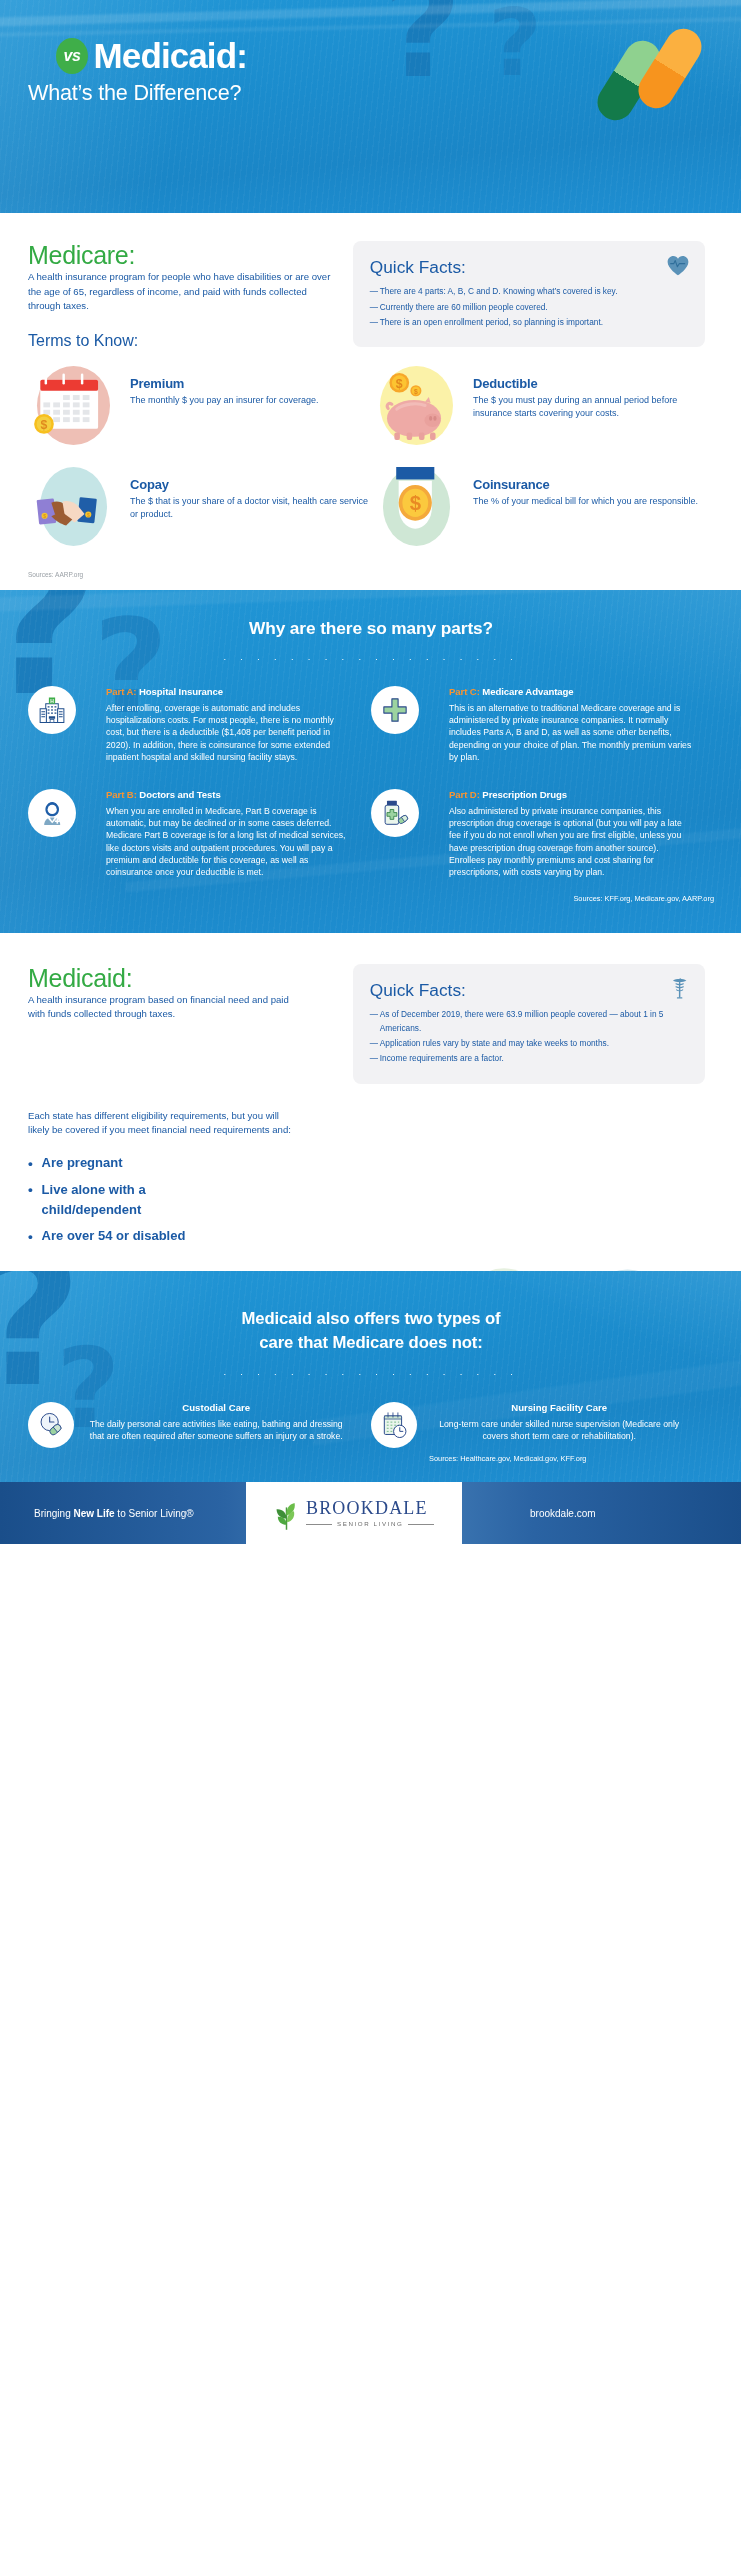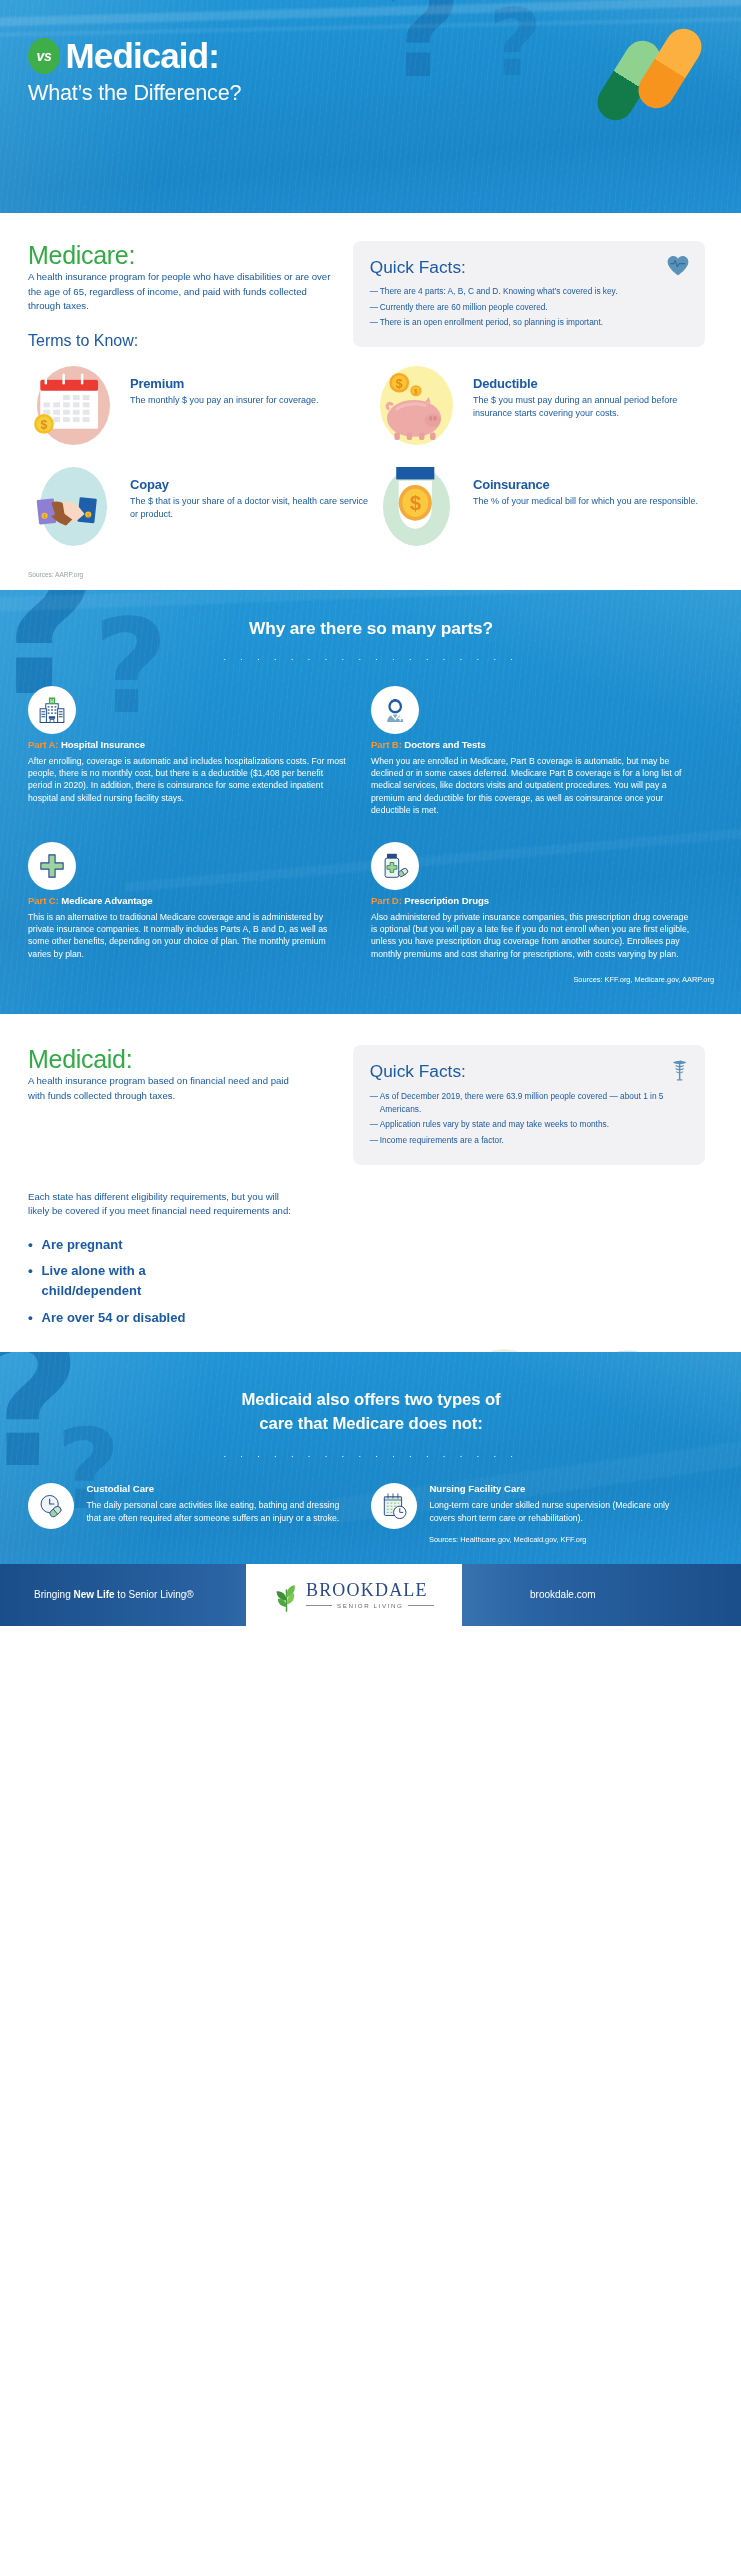--- a/index.html
+++ b/index.html
@@ -53,21 +53,21 @@
     line-height: 1.02;
   }
   .hero-line2 {
     font-size: 35px; font-weight: 700; color: #ffffff; letter-spacing: -0.9px;
     line-height: 1.02; display: flex; align-items: center; gap: 5.6px; margin-top: 1.2px;
   }
   .vs-badge {
     width: 32px; height: 36px; border-radius: 50%;
     background: #3fae49; color: #ffffff;
     display: inline-flex; align-items: center; justify-content: center;
-    font-size: 14px; font-weight: 700; font-style: italic; letter-spacing: -0.3px;
+    font-size: 16px; font-weight: 700; font-style: italic; letter-spacing: -0.3px; margin-left: 28px;
   }
   .hero-sub {
     font-size: 21.6px; font-weight: 400; color: #ffffff; margin-top: 6.2px;
     letter-spacing: -0.2px;
   }
   .pills { position: absolute; right: 21px; top: 7.4px; width: 148px; height: 117px; z-index: 2; }
   .pill {
     position: absolute; border-radius: 617px;
   }
   .pill-green {
@@ -121,21 +121,21 @@
   .sources-small { font-size: 6.5px; color: #9aa0a6; margin-top: 2.5px; }
 
   
   .parts-sec { padding: 28px 28px 30px 28px; }
   .parts-head {
     position: relative; z-index: 3; text-align: center;
     font-size: 17.3px; font-weight: 700; color: #ffffff; letter-spacing: -0.1px;
   }
   .dots { position: relative; z-index:3; text-align: center; margin: 16px 0 22px; letter-spacing: 5.6px; color: #ffffff; font-size: 9.3px; line-height: 1; }
   .parts-grid { position: relative; z-index: 3; display: flex; flex-wrap: wrap; }
-  .part { width: 50%; display: flex; gap: 5px; padding-right: 22px; margin-bottom: 26px; flex-direction: column; }
+  .part { width: 50%; display: flex; gap: 30px; padding-right: 22px; margin-bottom: 26px; }
   .part-circle {
     width: 48px; height: 48px; flex: 0 0 48px; border-radius: 50%;
     background: #ffffff; display: flex; align-items: center; justify-content: center;
   }
   .part-title { font-size: 9.6px; font-weight: 700; color: #ffffff; margin-bottom: 4.3px; letter-spacing: -0.1px; }
   .part-title .pt-label { color: #f79433; }
   .part-body { font-size: 8.7px; line-height: 1.42; color: #ffffff; }
   .parts-sources { position: relative; z-index: 3; text-align: right; font-size: 7.4px; color: #ffffff; margin-top: -11px; }
 
   
@@ -145,21 +145,21 @@
   .elig-list li {
     font-size: 13px; font-weight: 700; color: #1b5aa5; line-height: 1.55;
     position: relative; padding-left: 13.6px; margin-bottom: 6.2px; max-width: 204px;
   }
   .elig-list li::before { content: "\2022"; position: absolute; left: 0; top: -0.6px; font-size: 13.6px; }
   .medicaid-art { position: absolute; right: 34px; top: 334px; width: 266px; height: 210px; }
 
   
   .bottom-sec { padding: 36px 28px 18.5px 28px; }
   .bottom-head { position: relative; z-index:3; text-align:center; font-size: 16.7px; font-weight: 700; color: #ffffff; line-height: 1.42; letter-spacing: -0.1px; }
-  .care-grid { position: relative; z-index:3; display: flex; margin-top: 7px; }
+  .care-grid { position: relative; z-index:3; display: flex; margin-top: 7px; text-align: center; }
   .care { width: 50%; display: flex; gap: 12.4px; padding-right: 25px; }
   .care-circle { width: 46px; height: 46px; flex: 0 0 46px; border-radius: 50%; background:#fff; display:flex; align-items:center; justify-content:center; }
   .care-title { font-size: 9.6px; font-weight: 700; color: #fff; margin-bottom: 5px; }
   .care-body { font-size: 8.7px; line-height: 1.45; color: #fff; }
   .care-sources { position: relative; z-index:3; font-size: 7.4px; color: #fff; margin-top: 6.2px; margin-left: 50%; padding-left: 58px; line-height:1.35; }
 
   
   .footer {
     height: 62px; display: flex; align-items: stretch;
     background: linear-gradient(90deg,#1a4e8a 0%,#2a63a3 30%,#4a84bd 50%,#2a63a3 72%,#1a4e8a 100%);
@@ -388,51 +388,51 @@
           <div class="part-title">
             <span class="pt-label">Part A:</span>
             <span>Hospital Insurance</span>
           </div>
           <div class="part-body">After enrolling, coverage is automatic and includes hospitalizations costs. For most people, there is no monthly cost, but there is a deductible ($1,408 per benefit period in 2020). In addition, there is coinsurance for some extended inpatient hospital and skilled nursing facility stays.</div>
         </div>
       </div>
 
       <div class="part">
         <div class="part-circle">
+          <svg width="26" height="26" viewBox="0 0 42 42">
+            <path d="M16 3 h10 v13 h13 v10 h-13 v13 h-10 v-13 h-13 v-10 h13z" fill="#9cd3a0" stroke="#2b4a8b" stroke-width="1.8" stroke-linejoin="round"></path>
+          </svg>
+        </div>
+        <div>
+          <div class="part-title">
+            <span class="pt-label">Part C:</span>
+            <span>Medicare Advantage</span>
+          </div>
+          <div class="part-body">This is an alternative to traditional Medicare coverage and is administered by private insurance companies. It normally includes Parts A, B and D, as well as some other benefits, depending on your choice of plan. The monthly premium varies by plan.</div>
+        </div>
+      </div>
+
+      <div class="part">
+        <div class="part-circle">
           <svg width="28.4" height="28.4" viewBox="0 0 46 46">
             <path d="M23 6c7 0 11 4.5 11 11 0 6-4 11-11 11s-11-5-11-11c0-6.5 4-11 11-11z" fill="#1f5ea8"></path>
             <circle cx="23" cy="17" r="7.5" fill="#ffffff"></circle>
             <path d="M15.5 16c0-6 3.5-9 7.5-9s7.5 3 7.5 9c1.5-2 1.2-11-7.5-11S14 14 15.5 16z" fill="#1f5ea8"></path>
             <path d="M10 42c0-8 6-12 13-12s13 4 13 12z" fill="#7fa8c4"></path>
             <path d="M19 30 L23 36 L27 30 l3 1.4 -7 8 -7-8z" fill="#ffffff"></path>
             <rect x="30" y="32" width="2.6" height="8" fill="#ffffff"></rect>
             <rect x="27.3" y="34.7" width="8" height="2.6" fill="#ffffff"></rect>
           </svg>
         </div>
         <div>
           <div class="part-title">
             <span class="pt-label">Part B:</span>
             <span>Doctors and Tests</span>
           </div>
           <div class="part-body">When you are enrolled in Medicare, Part B coverage is automatic, but may be declined or in some cases deferred. Medicare Part B coverage is for a long list of medical services, like doctors visits and outpatient procedures. You will pay a premium and deductible for this coverage, as well as coinsurance once your deductible is met.</div>
-        </div>
-      </div>
-
-      <div class="part">
-        <div class="part-circle">
-          <svg width="26" height="26" viewBox="0 0 42 42">
-            <path d="M16 3 h10 v13 h13 v10 h-13 v13 h-10 v-13 h-13 v-10 h13z" fill="#9cd3a0" stroke="#2b4a8b" stroke-width="1.8" stroke-linejoin="round"></path>
-          </svg>
-        </div>
-        <div>
-          <div class="part-title">
-            <span class="pt-label">Part C:</span>
-            <span>Medicare Advantage</span>
-          </div>
-          <div class="part-body">This is an alternative to traditional Medicare coverage and is administered by private insurance companies. It normally includes Parts A, B and D, as well as some other benefits, depending on your choice of plan. The monthly premium varies by plan.</div>
         </div>
       </div>
 
       <div class="part">
         <div class="part-circle">
           <svg width="30" height="28.4" viewBox="0 0 48 46">
             <rect x="11" y="3" width="16" height="7" rx="1" fill="#2b4a8b"></rect>
             <rect x="8" y="10" width="22" height="31" rx="3" fill="#eaf5ec" stroke="#2b4a8b" stroke-width="1.6"></rect>
             <path d="M16 17 h6 v5 h5 v6 h-5 v5 h-6 v-5 h-5 v-6 h5z" fill="#9cd3a0" stroke="#2b7a3f" stroke-width="1.3" stroke-linejoin="round"></path>
             <g transform="rotate(-35 37 35)">

